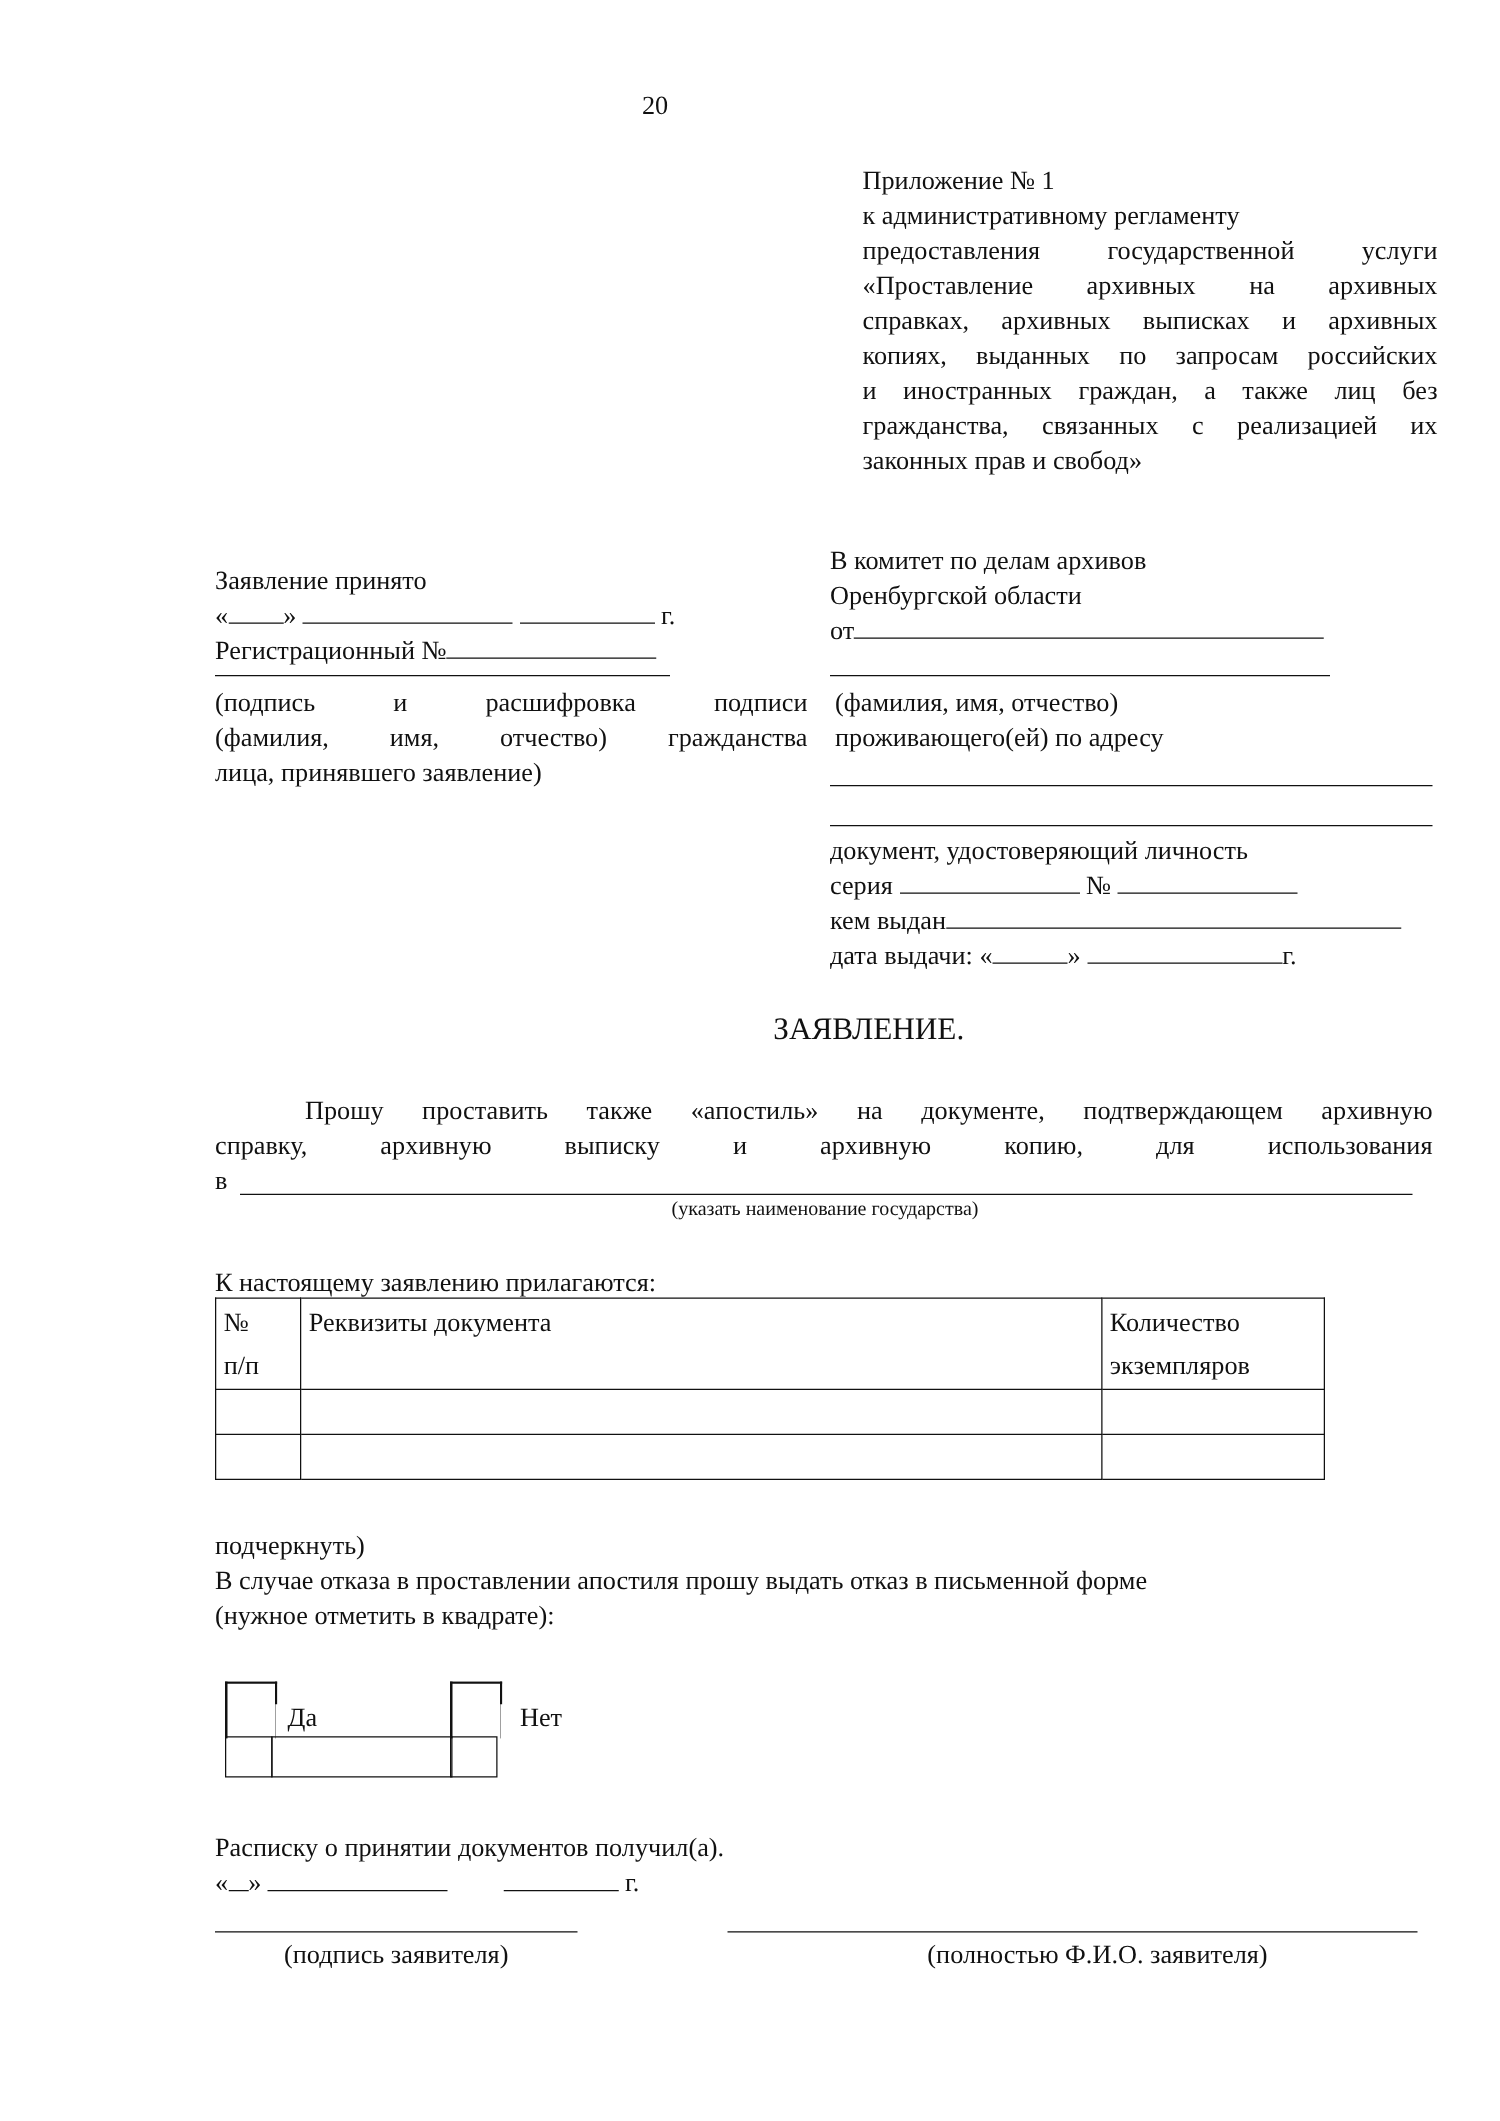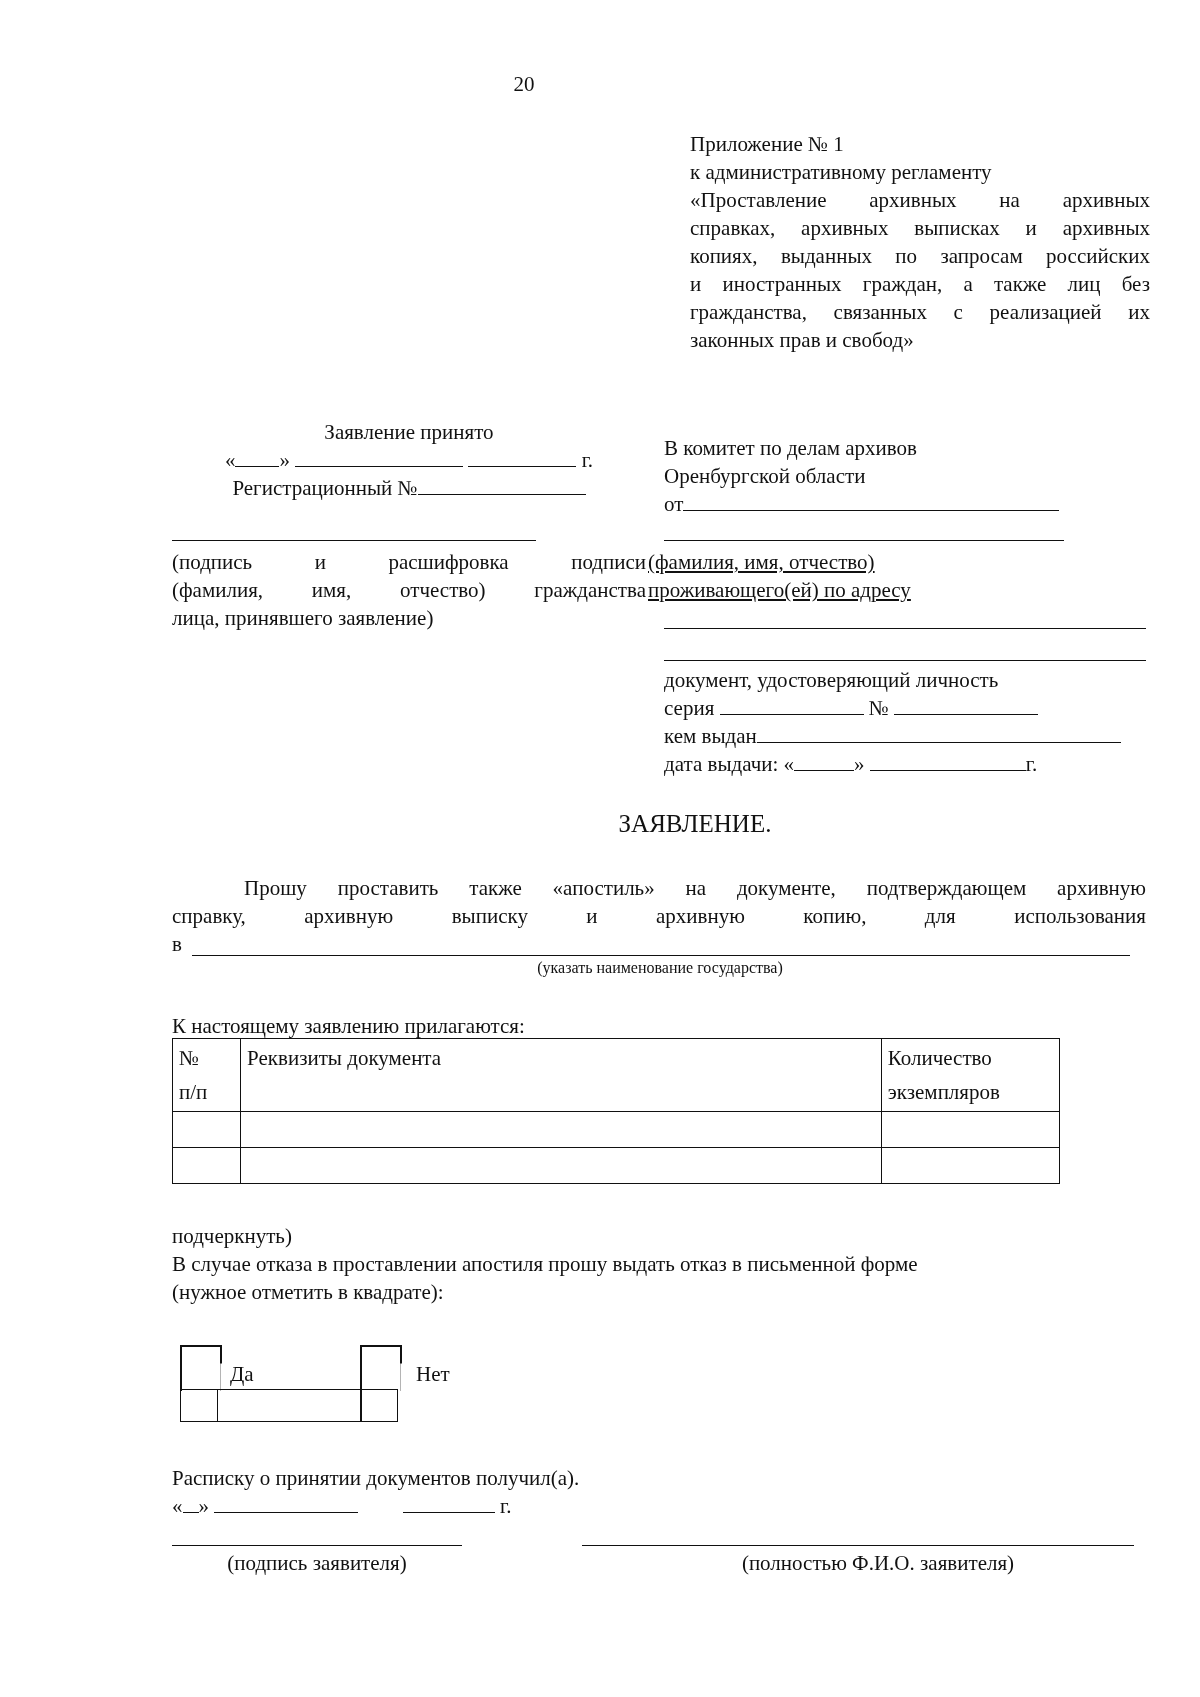--- a/index.html
+++ b/index.html
@@ -15,29 +15,30 @@
   .box { position: absolute; border: 1.5px solid #111; }
 </style>
 </head>
 <body>
 
 <div class="abs" style="left:0;width:1048px;top:70px;text-align:center;">20</div>
 
 <div class="abs" style="left:690px;top:130px;width:460px;">
   <p>Приложение № 1</p>
   <p>к административному регламенту</p>
+  <p class="just">предоставления государственной услуги</p>
   <p class="just">«Проставление архивных на архивных</p>
   <p class="just">справках, архивных выписках и архивных</p>
   <p class="just">копиях, выданных по запросам российских</p>
   <p class="just">и иностранных граждан, а также лиц без</p>
   <p class="just">гражданства, связанных с реализацией их</p>
   <p>законных прав и свобод»</p>
 </div>
 
-<div class="abs" style="left:172px;top:418px;width:474px;text-align:center;">
+<div class="abs" style="left:172px;top:450px;width:474px;">
   <p>Заявление принято</p>
   <p>
     <span>«</span><span class="line" style="width:44px;"></span><span>»</span>
     <span class="line" style="width:168px;"></span>
     <span class="line" style="width:108px;"></span>
     <span>г.</span>
   </p>
   <p>
     <span>Регистрационный №</span><span class="line" style="width:168px;"></span>
   </p>
@@ -48,21 +49,21 @@
   <p class="just">(фамилия, имя, отчество) гражданства</p>
   <p>лица, принявшего заявление)</p>
 </div>
 
 <div class="abs" style="left:664px;top:434px;width:500px;">
   <p>В комитет по делам архивов</p>
   <p>Оренбургской области</p>
   <p><span>от</span><span class="line" style="width:376px;"></span></p>
 </div>
 <div class="hline" style="left:664px;top:540px;width:400px;"></div>
-<div class="abs" style="left:648px;top:548px;width:500px;text-decoration:underline;">
+<div class="abs" style="left:668px;top:548px;width:500px;">
   <p>(фамилия, имя, отчество)</p>
   <p>проживающего(ей) по адресу</p>
 </div>
 <div class="hline" style="left:664px;top:628px;width:482px;"></div>
 <div class="hline" style="left:664px;top:660px;width:482px;"></div>
 <div class="abs" style="left:664px;top:666px;width:500px;">
   <p>документ, удостоверяющий личность</p>
   <p>
     <span>серия</span>
     <span class="line" style="width:144px;"></span>

